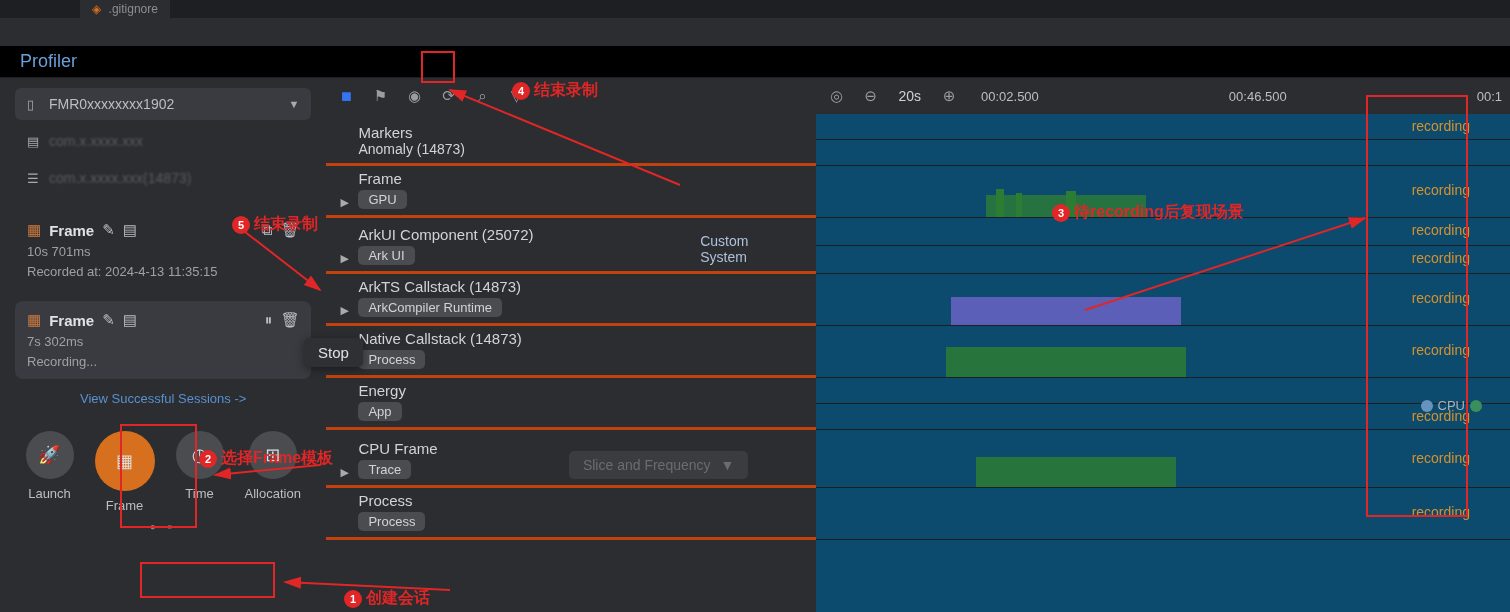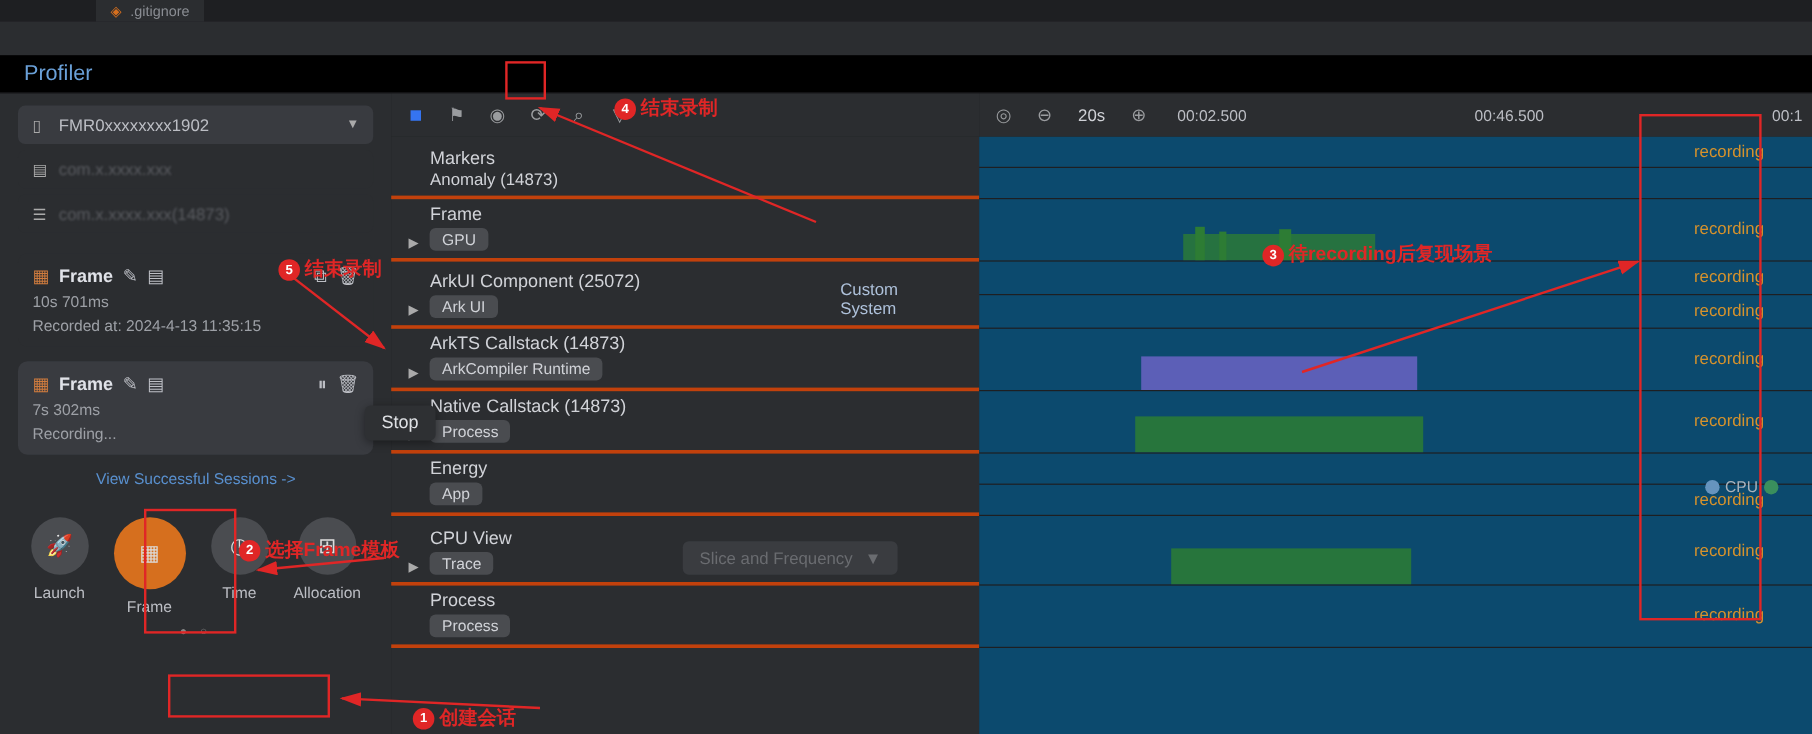--- a/index.html
+++ b/index.html
@@ -411,21 +411,21 @@
           <span class="track-arrow"></span>
           <div>
             <div class="track-title">Energy</div>
             <span class="track-tag">App</span>
           </div>
         </div>
 
         <div class="track-row" style="height:58px;">
           <span class="track-arrow">▶</span>
           <div>
-            <div class="track-title">CPU View</div>
+            <div class="track-title">CPU Frame</div>
             <span class="track-tag">Trace</span>
           </div>
           <div class="track-aux">
             <span class="slice-select">
               <span>Slice and Frequency</span>
                 <span>▼</span>
             </span>
           </div>
         </div>
 

